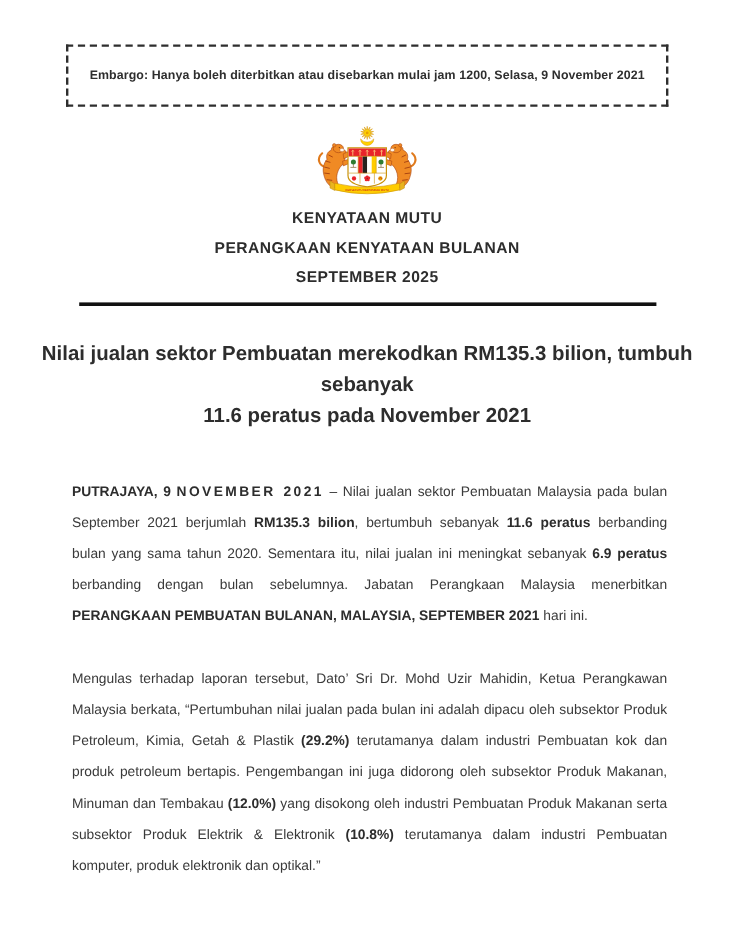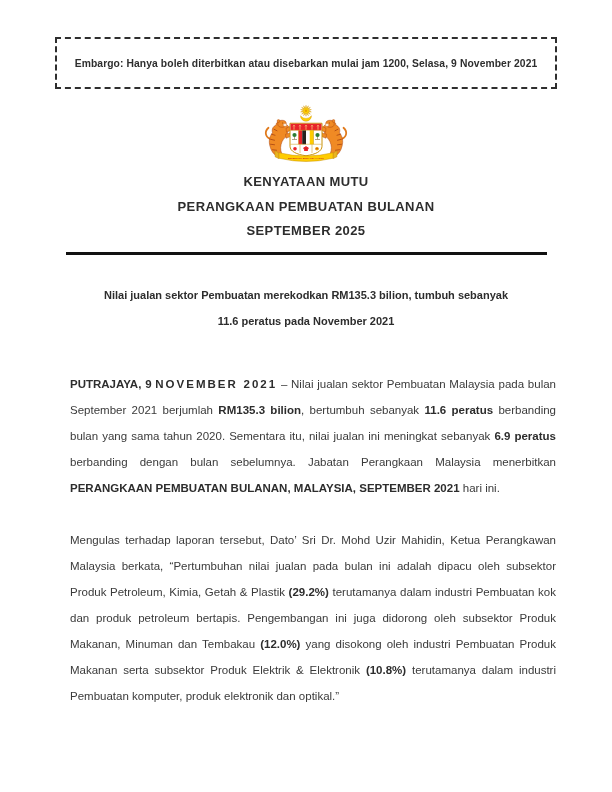--- a/index.html
+++ b/index.html
@@ -37,34 +37,34 @@
   .rule {
     width: 481px; height: 3px;
     background: #111111;
     margin: 8px auto 0 auto;
   }
 
   .headline {
     margin-top: 27px;
     text-align: center;
     font-weight: bold;
-    font-size: 11px;
+    font-size: 17px;
     line-height: 26px;
     color: #2d2d2d;
   }
 
   .body-text {
     width: 500px;
     margin: 0 auto;
     font-size: 11.5px;
     line-height: 26px;
     text-align: justify;
     color: #3a3a3a;
   }
-  .body-text p.para { margin: 26px 0 0 14px; }
+  .body-text p.para { margin: 26px 0 0 4px; }
   .body-text p.para:first-child { margin-top: 37px; }
   .b { font-weight: bold; color: #2d2d2d; }
   .spread { letter-spacing: 2px; }
 </style>
 </head>
 <body>
 
 <div class="page">
 
   <div class="embargo-box">
@@ -136,21 +136,21 @@
     <g>
       <path d="M46,98 L38,93 L38,105 L46,109 Z" fill="#E9B420" stroke="#B98A0E" stroke-width="0.8"></path>
       <path d="M154,98 L162,93 L162,105 L154,109 Z" fill="#E9B420" stroke="#B98A0E" stroke-width="0.8"></path>
       <path d="M46,97 Q100,110 154,97 L154,108 Q100,121 46,108 Z" fill="#FFCC00" stroke="#C9920A" stroke-width="1"></path>
       <text x="100" y="110" text-anchor="middle" font-size="4.6" fill="#C21818">BERSEKUTU BERTAMBAH MUTU</text>
     </g>
   </svg>
 
   <div class="title-block">
     <div>KENYATAAN MUTU</div>
-    <div>PERANGKAAN PEMBUATAN BULANAN</div>
+    <div>PERANGKAAN KENYATAAN BULANAN</div>
     <div>SEPTEMBER 2025</div>
   </div>
 
   <div class="rule"></div>
 
   <div class="headline">
     <div>Nilai jualan sektor Pembuatan merekodkan RM135.3 bilion, tumbuh sebanyak</div>
     <div>11.6 peratus pada November 2021</div>
   </div>
 

